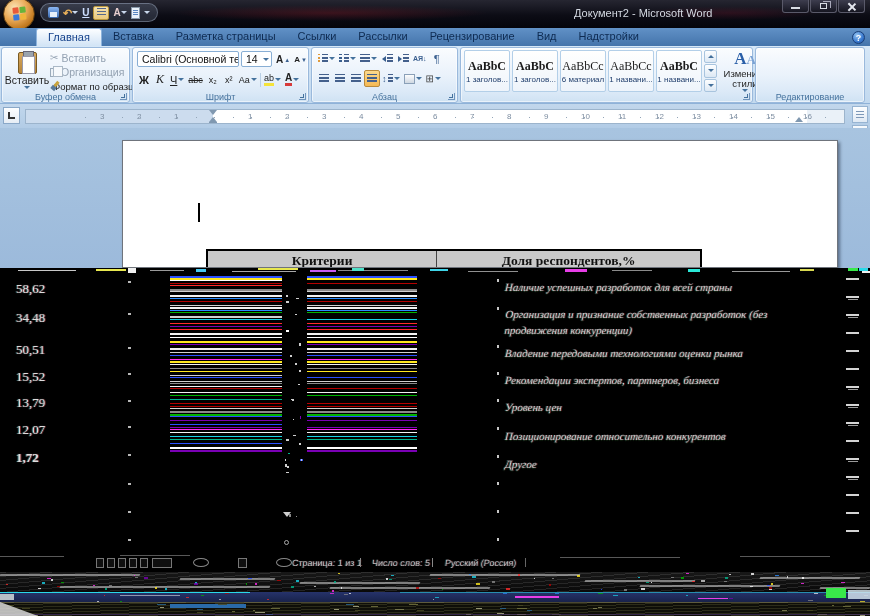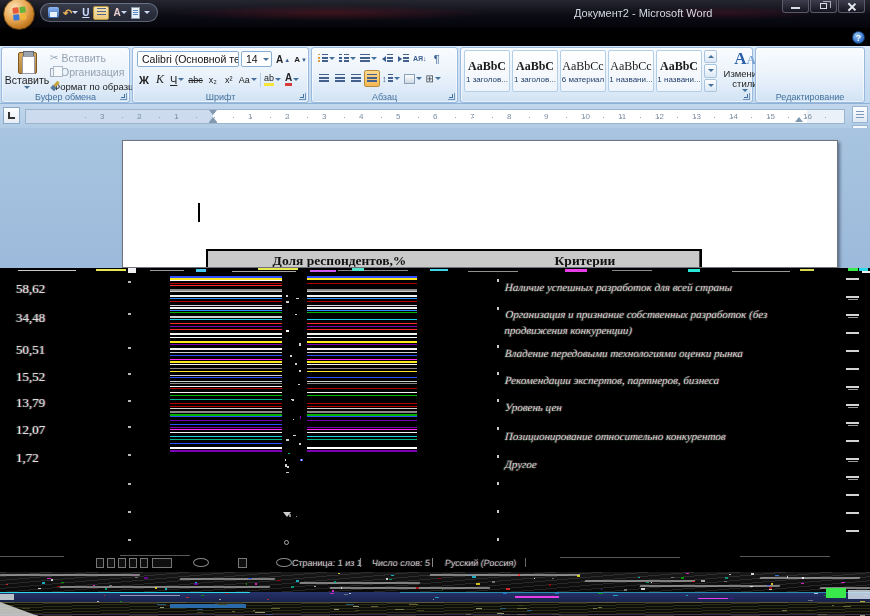--- a/index.html
+++ b/index.html
@@ -215,20 +215,30 @@
   </div>
   <div class="office-btn">
       <div class="office-logo">
         <i class="ol1"></i>
         <i class="ol2"></i>
         <i class="ol3"></i>
         <i class="ol4"></i>
       </div>
     </div>
 
+  <div class="tabrow">
+    <div class="tab active">Главная</div>
+    <div class="tab">Вставка</div>
+    <div class="tab">Разметка страницы</div>
+    <div class="tab">Ссылки</div>
+    <div class="tab">Рассылки</div>
+    <div class="tab">Рецензирование</div>
+    <div class="tab">Вид</div>
+    <div class="tab">Надстройки</div>
+  </div>
   <div class="help-badge">?</div>
 
   <div class="ribbon">
 
     <div class="grp" style="width:129px;">
       <div class="paste-btn">
         <span class="clip-ic"></span>
         <span class="btn-lbl">Вставить</span>
         <span class="dda"></span>
       </div>
@@ -503,34 +513,34 @@
   <div class="sb-track">
     <div class="sb-thumb">
         <span class="sb-grip"></span>
       </div>
   </div>
 
   <div class="docarea">
     <div class="page">
       <div class="caret"></div>
       <div class="doc-table">
+        <div class="th th1">Критерии</div>
         <div class="th th2">Доля респондентов,%</div>
-        <div class="th th1">Критерии</div>
       </div>
     </div>
   </div>
 
   <div class="gz" id="gz">
     <div class="gval" style="top:13px;">58,62</div>
     <div class="gval" style="top:42px;">34,48</div>
     <div class="gval" style="top:74px;">50,51</div>
     <div class="gval" style="top:101px;">15,52</div>
     <div class="gval" style="top:127px;">13,79</div>
     <div class="gval" style="top:154px;">12,07</div>
-    <div class="gval" style="top:182px;">1,72</div>
+    <div class="gval" style="top:182px;font-weight:bold;">1,72</div>
 
     <div class="gcrit" style="top:11px;">Наличие успешных разработок для всей страны</div>
     <div class="gcrit c1" style="top:38px;">Организация и признание собственных разработок (без продвижения конкуренции)</div>
     <div class="gcrit" style="top:77px;">Владение передовыми технологиями оценки рынка</div>
     <div class="gcrit" style="top:104px;">Рекомендации экспертов, партнеров, бизнеса</div>
     <div class="gcrit" style="top:131px;">Уровень цен</div>
     <div class="gcrit" style="top:160px;">Позиционирование относительно конкурентов</div>
     <div class="gcrit" style="top:188px;">Другое</div>
 
     <div class="gtri"></div>

